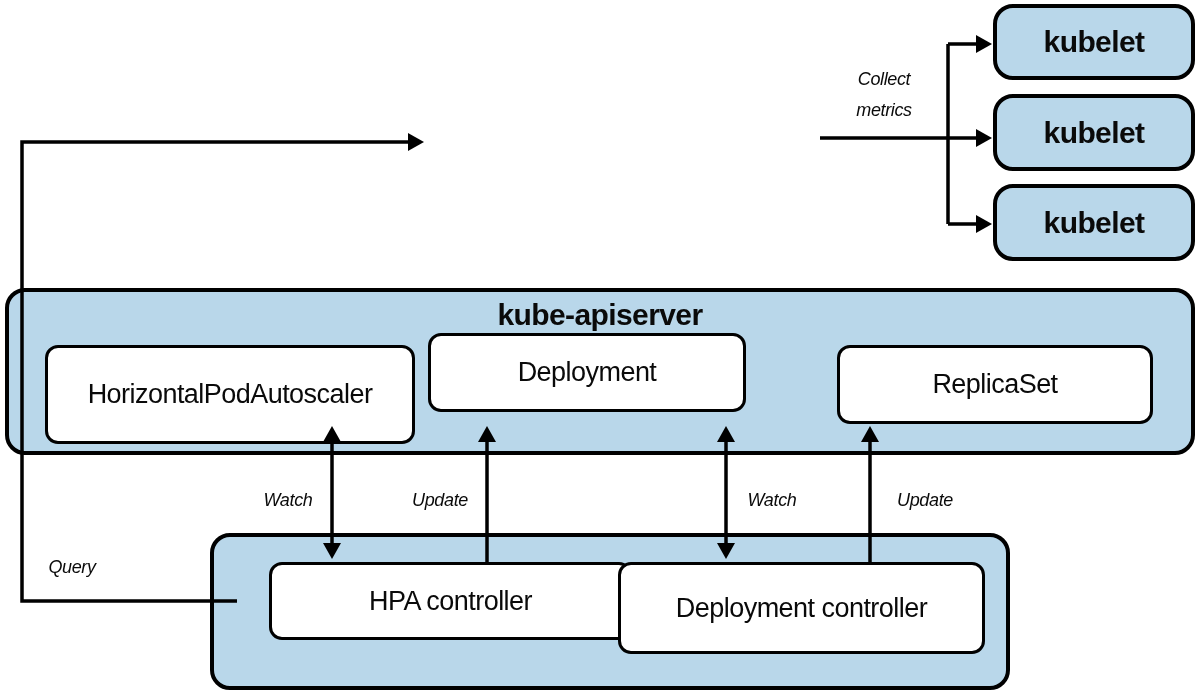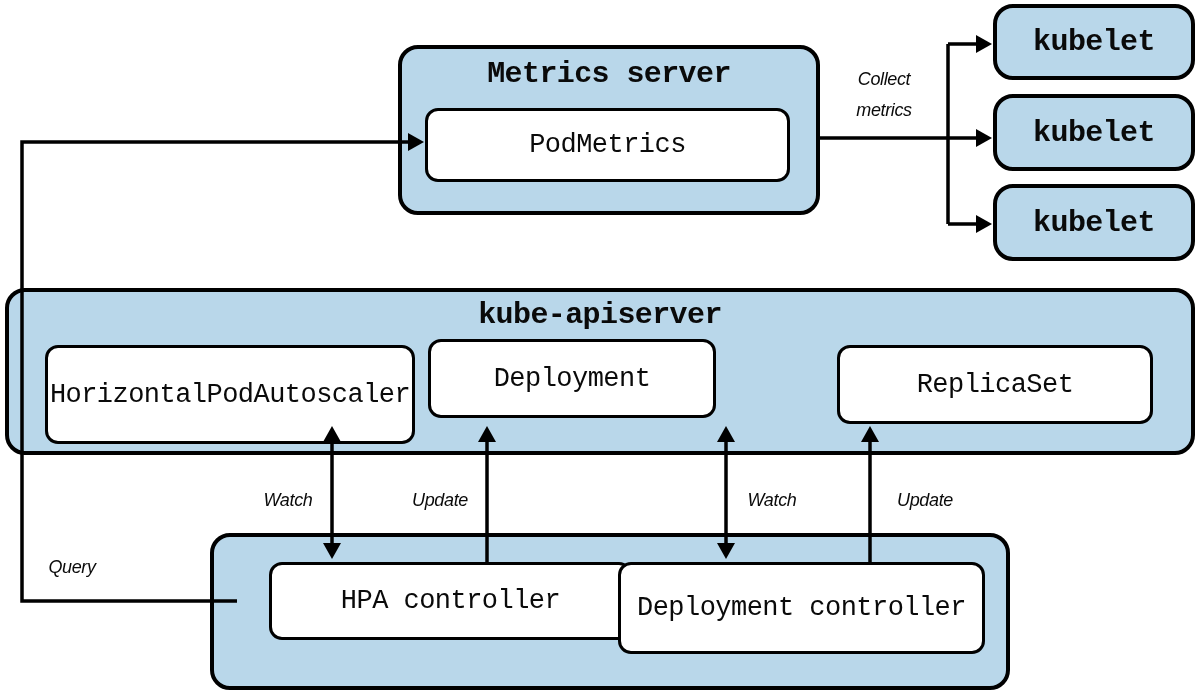--- a/index.html
+++ b/index.html
@@ -21,21 +21,20 @@
     height:695px;
     background:var(--background);
     overflow:hidden;
   }
   .node{
     position:absolute;
     background:var(--node-fill);
     border:4px solid var(--node-border);
     border-radius:20px;
     box-sizing:border-box;
-    font-family:Liberation Mono, monospace;
   }
   .inner{
     position:absolute;
     background:var(--inner-fill);
     border:3.5px solid var(--node-border);
     border-radius:13px;
     box-sizing:border-box;
     display:flex;
     align-items:center;
     justify-content:center;
@@ -84,43 +83,37 @@
   svg.wires polygon{
     fill:var(--line);
     stroke:none;
   }
 </style>
 </head>
 <body>
 
 <div class="canvas">
 
-  <div class="node" style="left:398px;top:45px;width:422px;height:170px;">
-    <div class="title" style="top:8px;">Metrics server</div>
-    <div class="inner" style="left:23px;top:59px;width:365px;height:74px;">
-      <span>PodMetrics</span>
-    </div>
-  </div>
 
   <div class="node kubelet" style="left:993px;top:4px;width:202px;height:76px;">
     <span>kubelet</span>
   </div>
   <div class="node kubelet" style="left:993px;top:94px;width:202px;height:77px;">
     <span>kubelet</span>
   </div>
   <div class="node kubelet" style="left:993px;top:184px;width:202px;height:77px;">
     <span>kubelet</span>
   </div>
 
   <div class="node" style="left:5px;top:288px;width:1190px;height:167px;">
     <div class="title" style="top:6px;">kube-apiserver</div>
     <div class="inner" style="left:36px;top:53px;width:370px;height:99px;">
       <span>HorizontalPodAutoscaler</span>
     </div>
-    <div class="inner" style="left:419px;top:47px;width:288px;height:79px;align-items:center;">
+    <div class="inner" style="left:419px;top:41px;width:318px;height:79px;align-items:center;">
       <span>Deployment</span>
     </div>
     <div class="inner" style="left:828px;top:53px;width:316px;height:79px;">
       <span>ReplicaSet</span>
     </div>
   </div>
 
   <div class="node" style="left:210px;top:533px;width:800px;height:157px;">
     <div class="inner" style="left:23px;top:25px;width:363px;height:78px;margin-left:32px;">
       <span>HPA controller</span>

